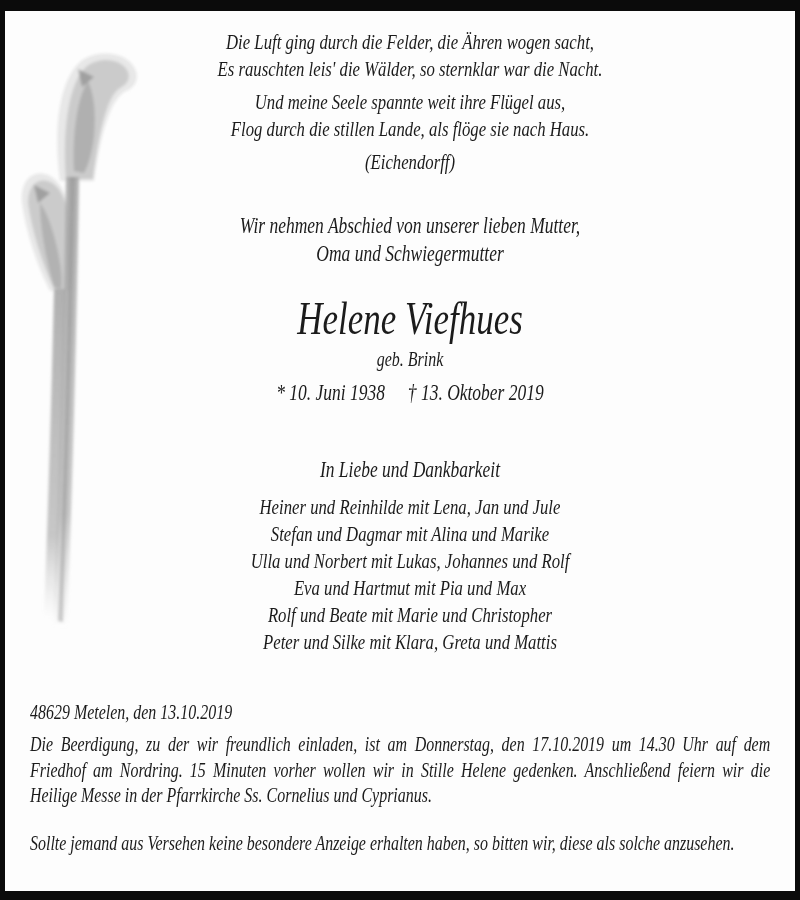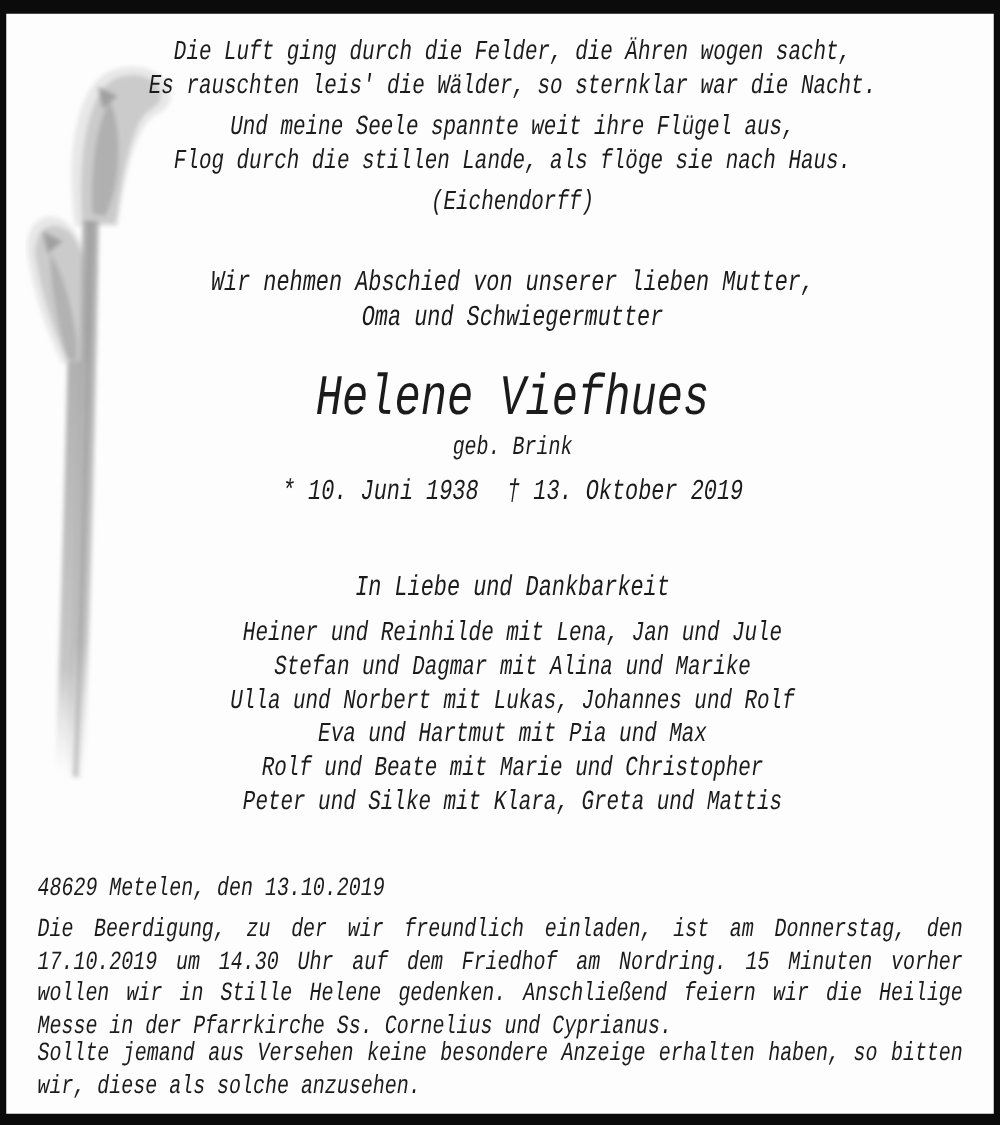--- a/index.html
+++ b/index.html
@@ -6,21 +6,21 @@
   .sheet {
     position: relative;
     width: 800px;
     height: 900px;
     background: #fdfdfd;
     box-sizing: border-box;
     border-style: solid;
     border-color: #0b0b0b;
     border-width: 11px 5px 9px 5px;
     overflow: hidden;
-    font-family: Liberation Mono, monospace;
+    font-family: Liberation Serif, serif;
     font-style: italic;
     color: #1b1b1b;
   }
   .blk { position: absolute; }
   .center {
     left: 15px;
     width: 780px;
     text-align: center;
     transform: scaleX(0.76);
     transform-origin: 50% 0;

